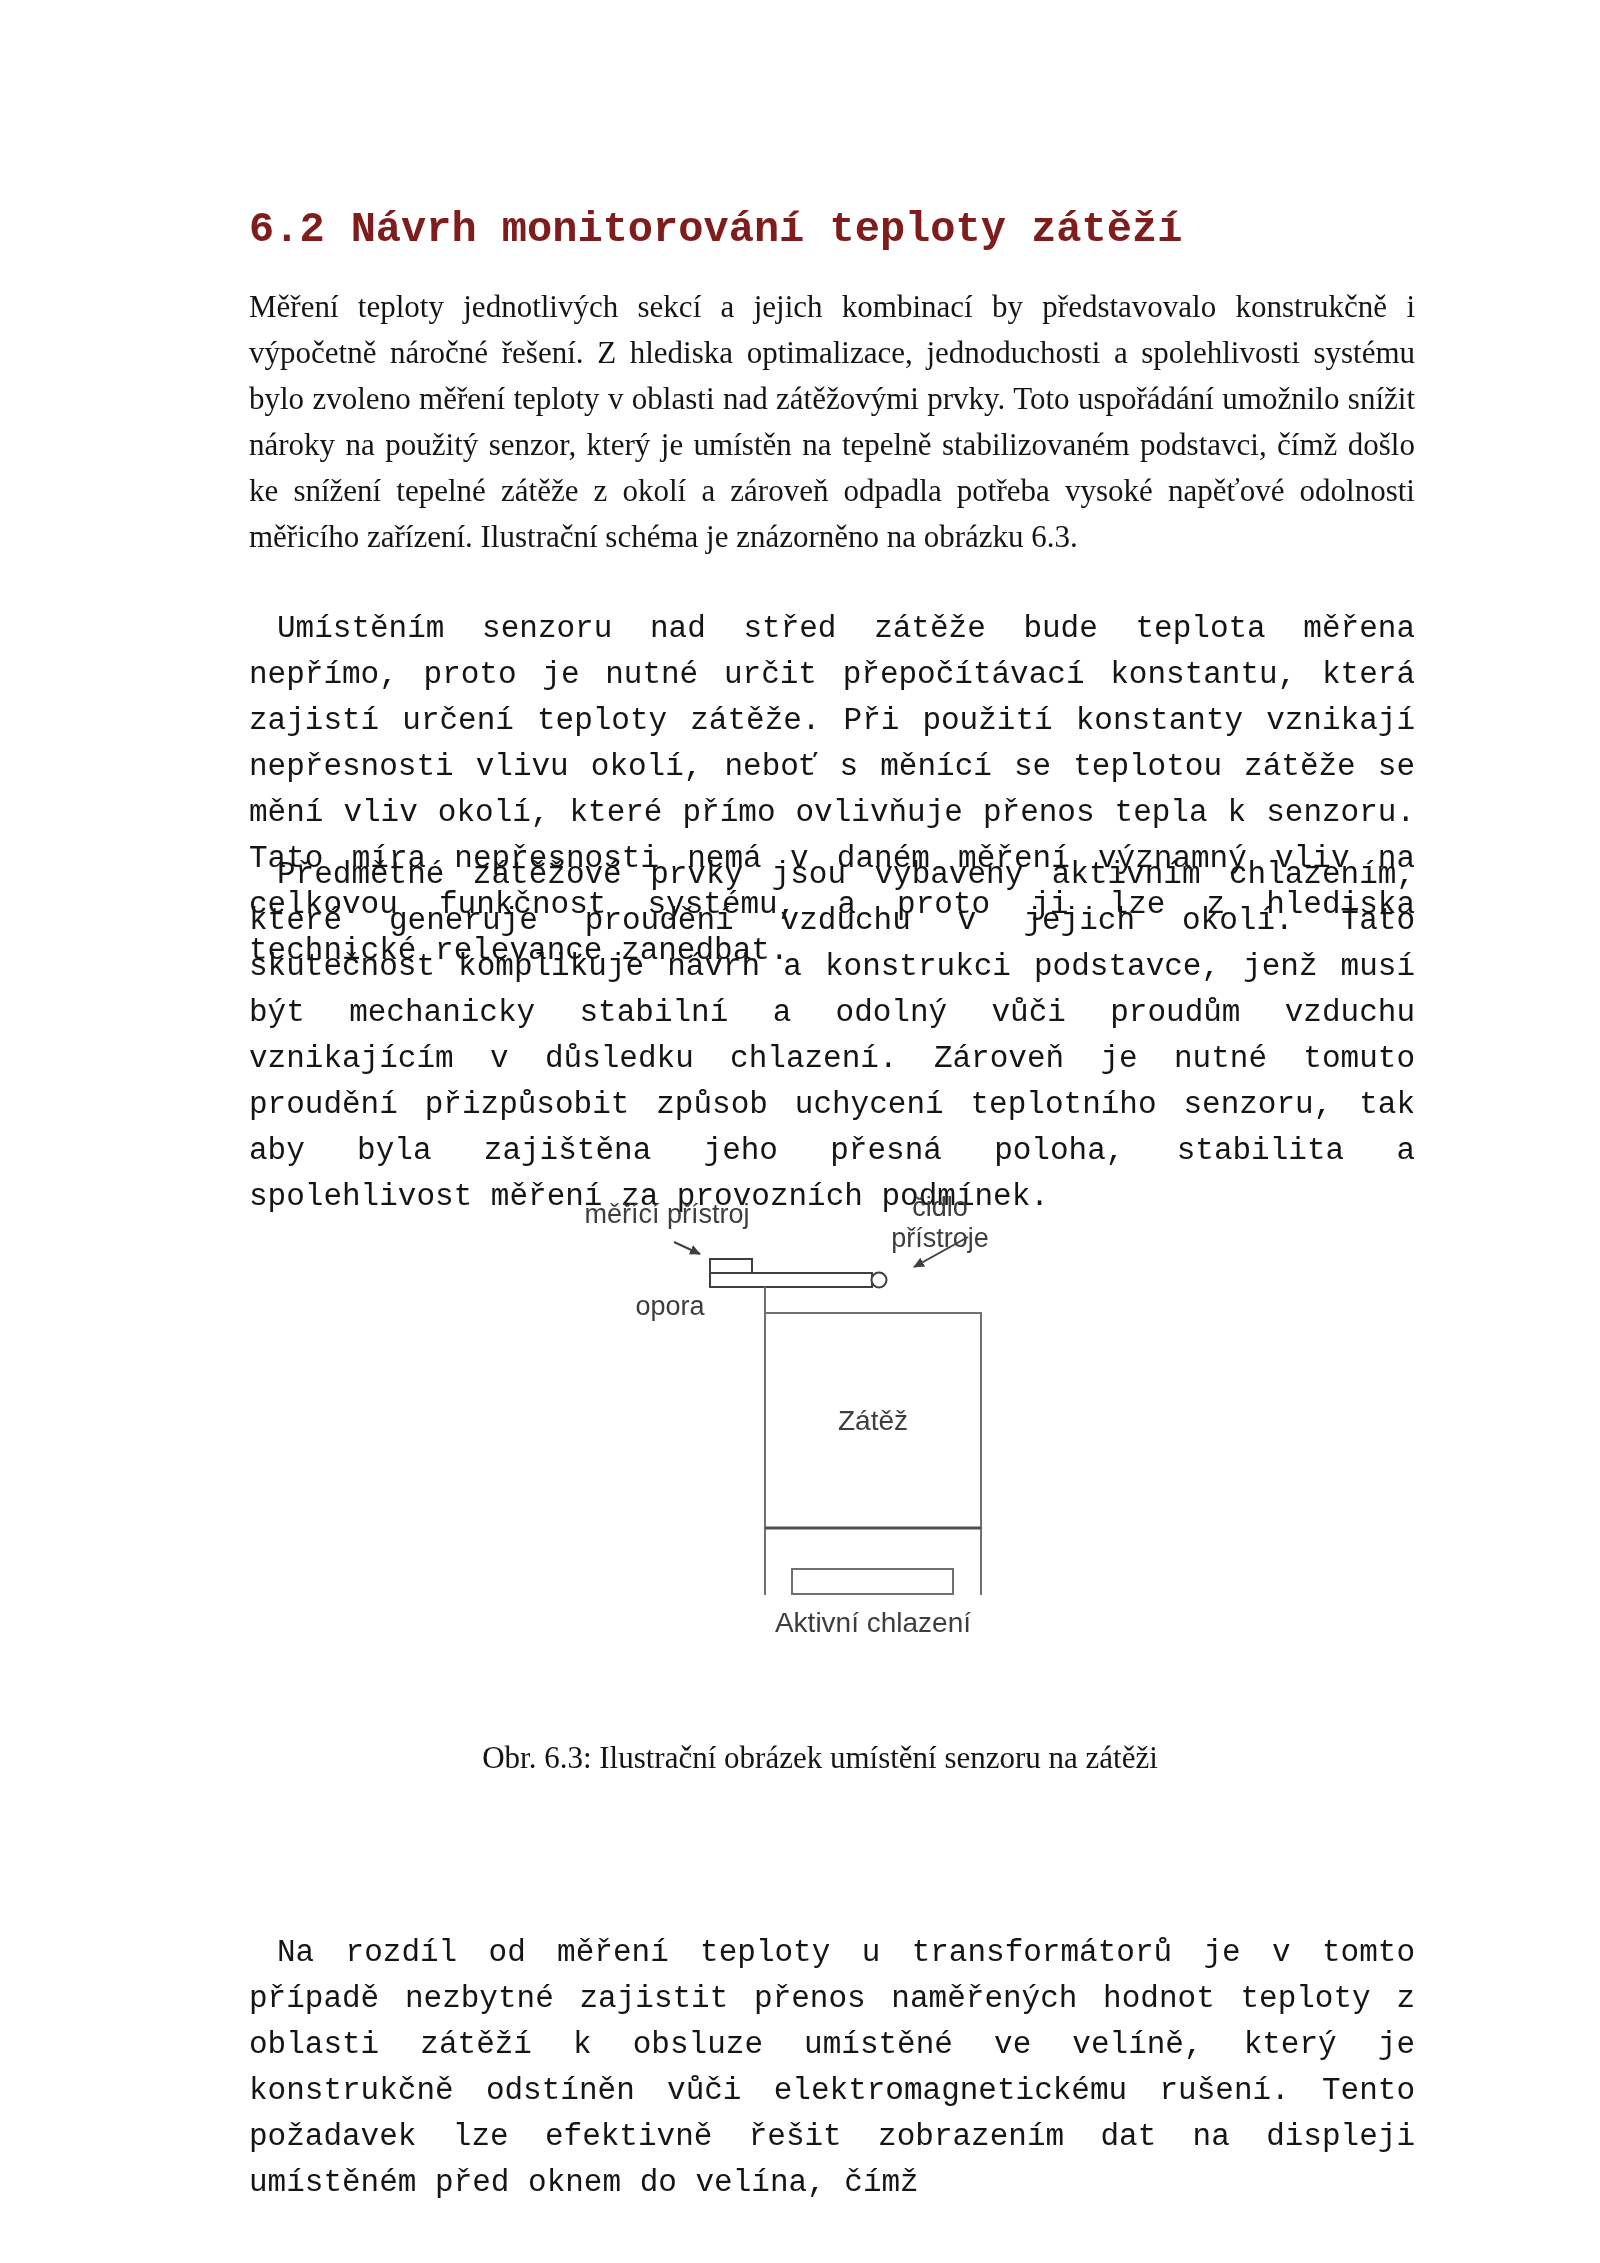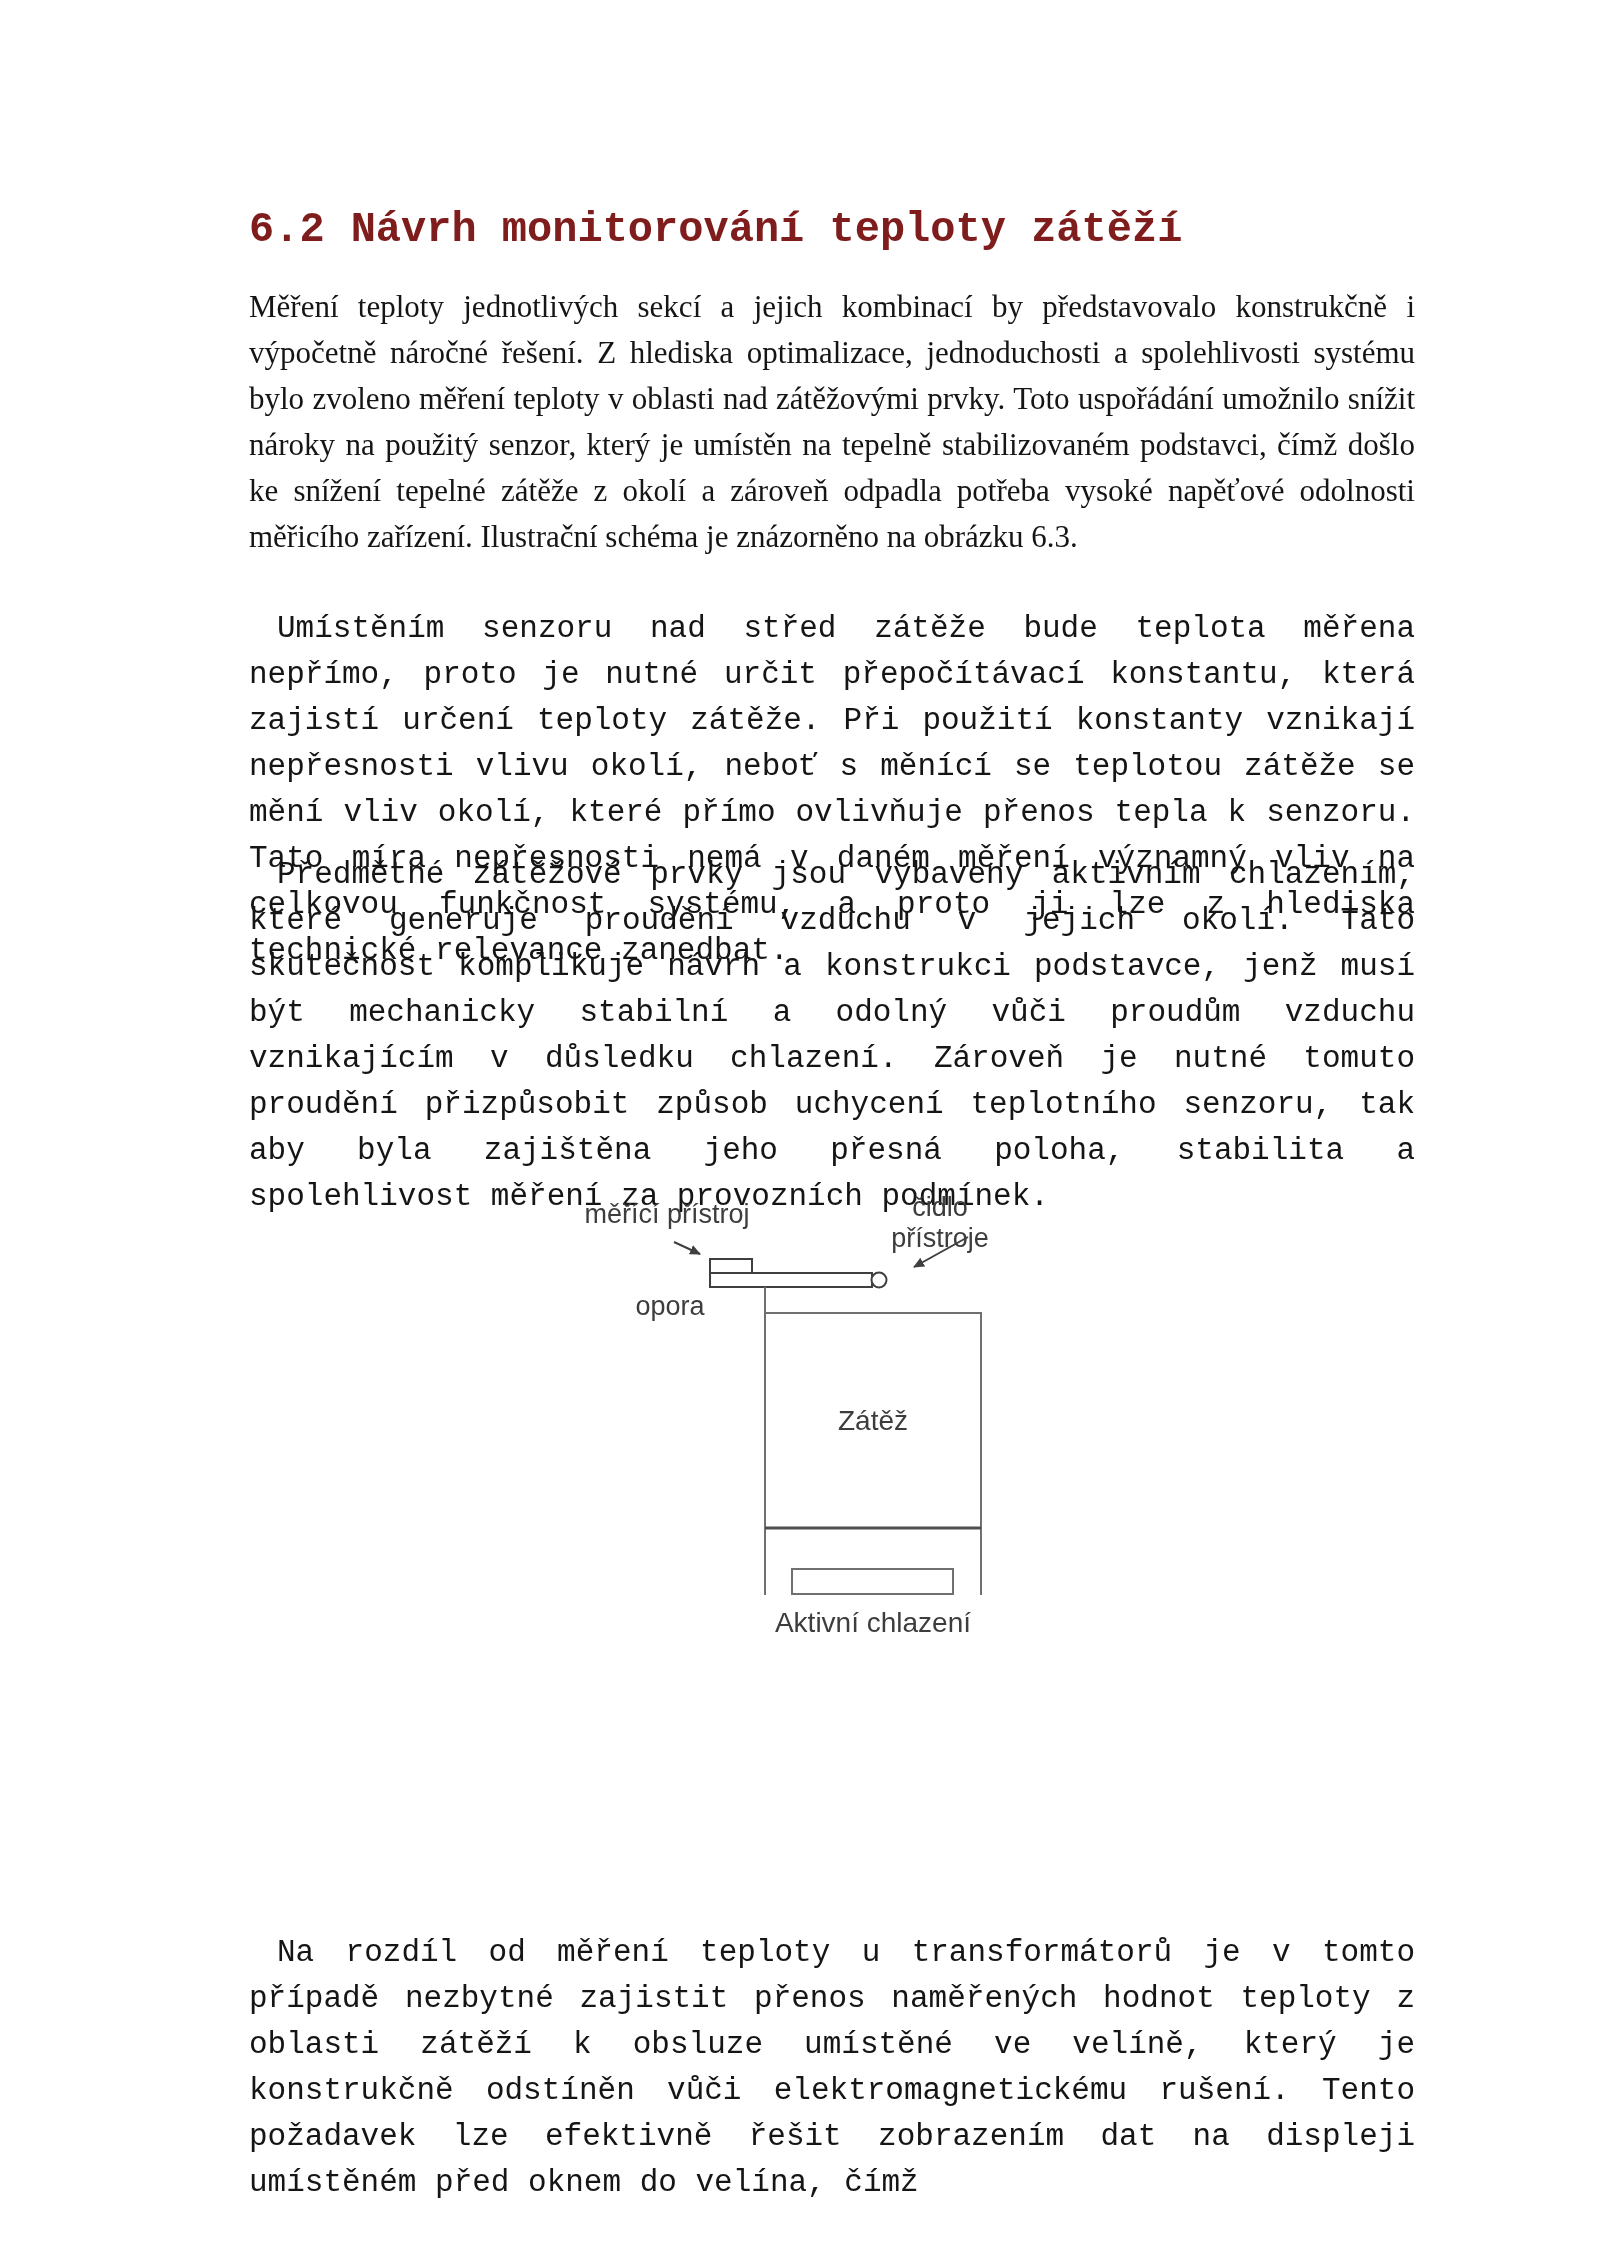--- a/index.html
+++ b/index.html
@@ -89,17 +89,18 @@
       <line x1="185" y1="97" x2="185" y2="123" stroke="#707070" stroke-width="2"></line>
 
       <path d="M185,405 L185,123 L401,123 L401,405" fill="none" stroke="#707070" stroke-width="2"></path>
 
       <line x1="185" y1="338" x2="401" y2="338" stroke="#4f4f4f" stroke-width="3"></line>
 
       <rect x="212" y="379" width="161" height="25" fill="#ffffff" stroke="#707070" stroke-width="2"></rect>
     </svg>
   </div>
 
+  <div class="figure-caption">Obr. 6.3: Ilustrační obrázek umístění senzoru na zátěži</div>
 
   <p class="body-par par-4 indented">Na rozdíl od měření teploty u transformátorů je v tomto případě nezbytné zajistit přenos naměřených hodnot teploty z oblasti zátěží k obsluze umístěné ve velíně, který je konstrukčně odstíněn vůči elektromagnetickému rušení. Tento požadavek lze efektivně řešit zobrazením dat na displeji umístěném před oknem do velína, čímž</p>
 
 
 </div>
 
 </body></html>

